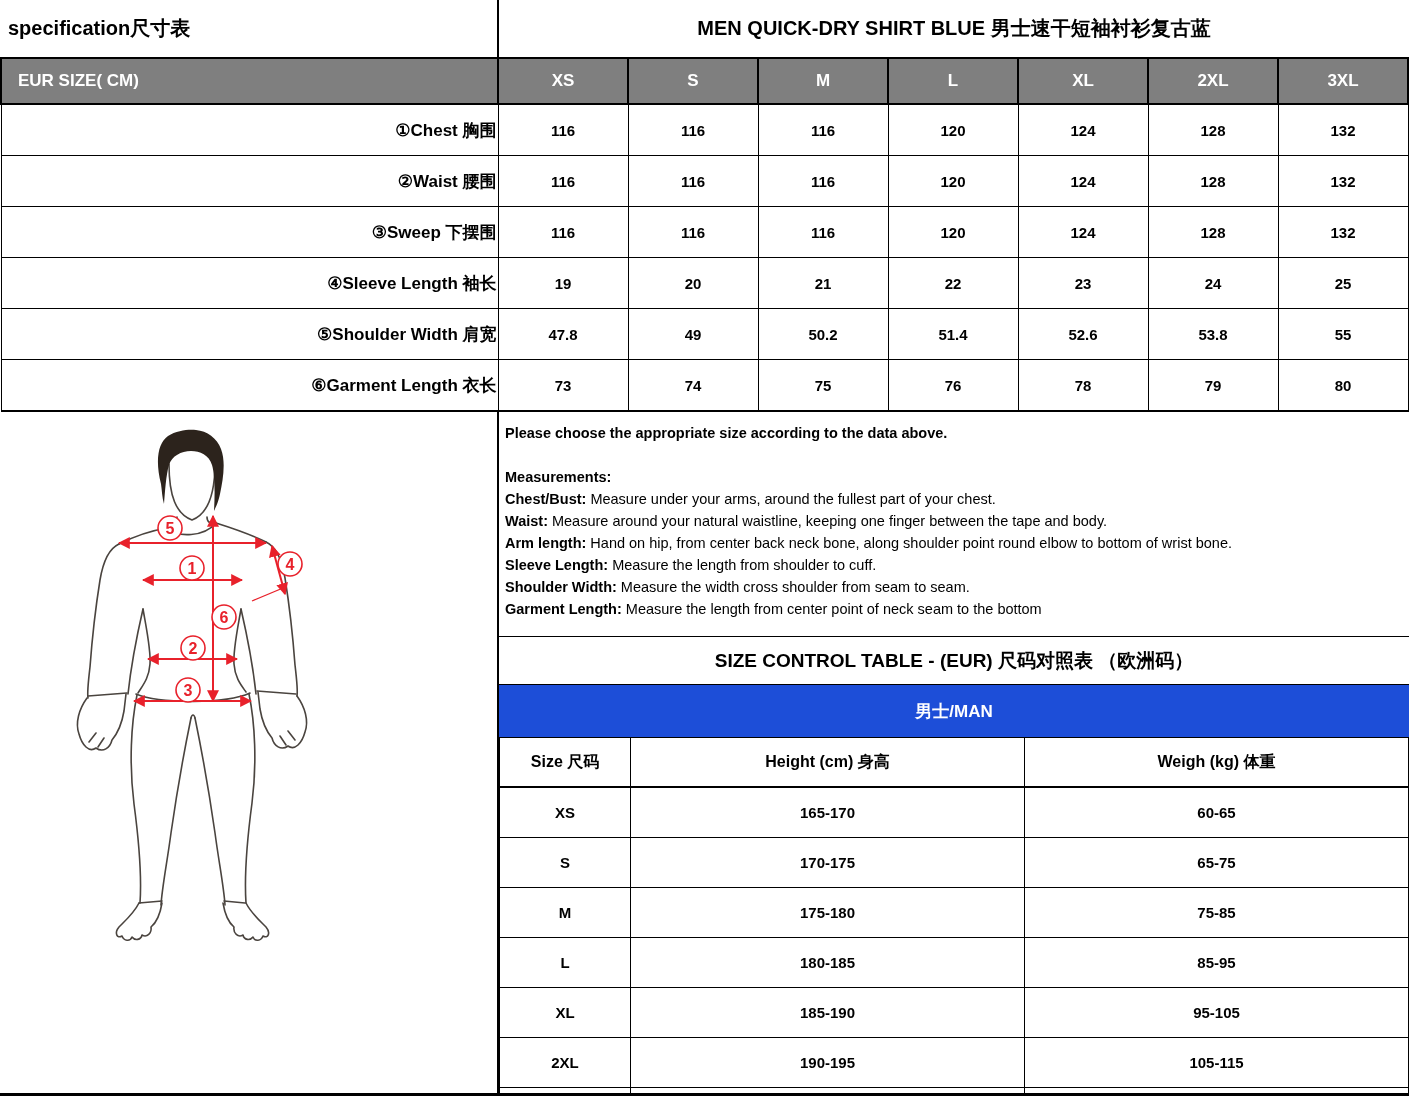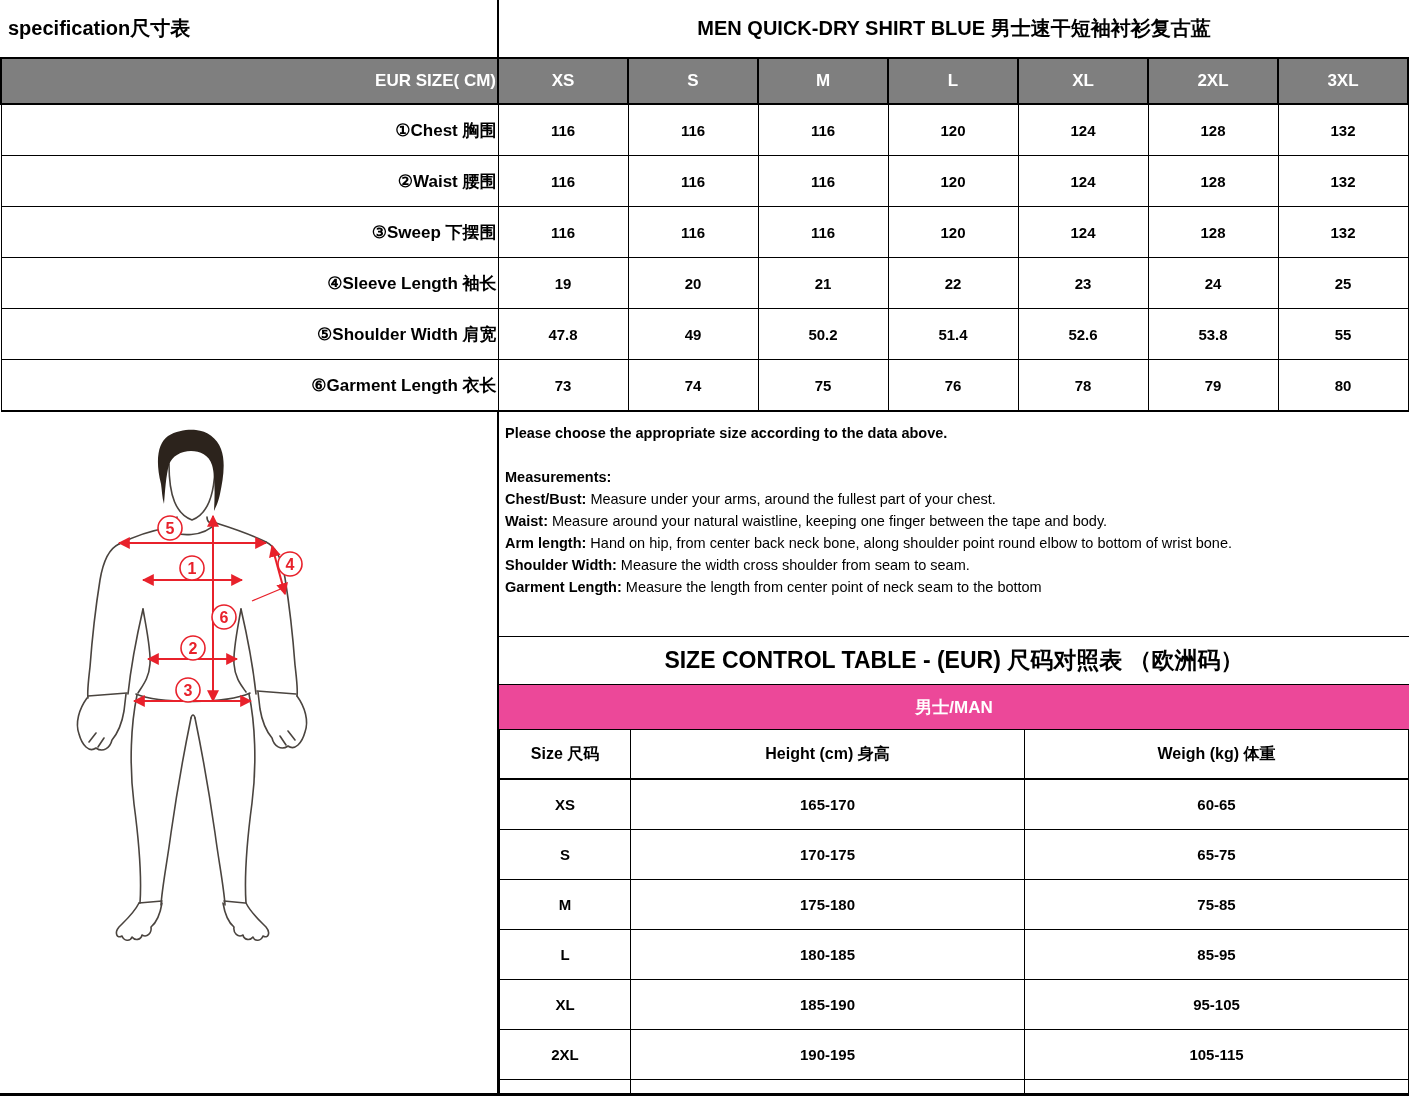--- a/index.html
+++ b/index.html
@@ -15,37 +15,37 @@
   .spec-title{display:flex;align-items:center;padding-left:8px;font-size:20px;font-weight:bold;}
   .product-title{display:flex;align-items:center;justify-content:center;font-size:20px;font-weight:bold;border-left:2px solid #000;}
   
   table{border-collapse:collapse;table-layout:fixed;}
   .size-table{width:100%;flex:0 0 auto;border-bottom:2px solid #000;}
   .size-table th,.size-table td{border:1px solid #000;}
   .size-table thead th{
     background:#7f7f7f;color:#fff;font-size:17px;font-weight:bold;height:42px;
     text-align:center;border-width:2px;border-top:none;
   }
-  .size-table thead th.corner{text-align:right;padding-left:16px;}
+  .size-table thead th.corner{text-align:left;padding-left:16px;}
   .size-table tbody th{height:48px;text-align:right;padding-left:6px;font-size:17px;font-weight:bold;background:#fff;}
   .size-table tbody td{height:48px;text-align:center;font-size:15px;font-weight:bold;margin-top:12px;}
   
   .bottom{flex:1;display:grid;grid-template-columns:497px 1fr;min-height:0;}
   .figure-panel{position:relative;background:#fff;}
   .figure-panel svg{display:block;width:100%;height:100%;}
   .right-panel{border-left:2px solid #000;display:flex;flex-direction:column;min-height:0;}
   
   .guide{height:225px;box-sizing:border-box;border-bottom:1px solid #000;padding:10px 10px 0 6px;font-size:14.5px;line-height:22px;}
   .guide p{margin:0;}
   .guide .intro{font-weight:bold;margin-bottom:22px;}
   .guide .heading{font-weight:bold;}
   .g-term{font-weight:bold;margin-right:4px;}
   
-  .control-title{height:47px;flex:0 0 auto;display:flex;align-items:center;justify-content:center;font-size:23px;font-weight:bold;border-bottom:1px solid #000;}
-  .man-bar{height:44px;flex:0 0 auto;background:#ec4899;color:#fff;display:flex;align-items:center;justify-content:center;font-size:17px;font-weight:bold;}
+  .control-title{height:47px;flex:0 0 auto;display:flex;align-items:center;justify-content:center;font-size:19px;font-weight:bold;border-bottom:1px solid #000;}
+  .man-bar{height:52px;flex:0 0 auto;background:#1d4ed8;color:#fff;display:flex;align-items:center;justify-content:center;font-size:17px;font-weight:bold;}
   
   .control-wrap{flex:1;min-height:0;}
   .control-table{width:100%;height:100%;}
   .control-table th,.control-table td{border:1px solid #000;text-align:center;}
   .control-table thead th{height:46px;font-size:16px;font-weight:bold;border-bottom:2px solid #000;}
   .control-table tbody td{height:47px;font-size:15px;font-weight:bold;}
 </style>
 </head>
 <body>
 
@@ -211,20 +211,21 @@
     </div>
 
     <div class="right-panel">
 
       <div class="guide">
         <p class="intro">Please choose the appropriate size according to the data above.</p>
         <p class="heading">Measurements:</p>
         <p class="g-line"><span class="g-term">Chest/Bust:</span><span>Measure under your arms, around the fullest part of your chest.</span></p>
         <p class="g-line"><span class="g-term">Waist:</span><span>Measure around your natural waistline, keeping one finger between the tape and body.</span></p>
         <p class="g-line"><span class="g-term">Arm length:</span><span>Hand on hip, from center back neck bone, along shoulder point round elbow to bottom of wrist bone.</span></p>
+        <p class="g-line"><span class="g-term">Sleeve Length:</span><span>Measure the length from shoulder to cuff.</span></p>
         <p class="g-line"><span class="g-term">Shoulder Width:</span><span>Measure the width cross shoulder from seam to seam.</span></p>
         <p class="g-line"><span class="g-term">Garment Length:</span><span>Measure the length from center point of neck seam to the bottom</span></p>
       </div>
 
       <div class="control-title">SIZE CONTROL TABLE - (EUR) 尺码对照表 （欧洲码）</div>
       <div class="man-bar">男士/MAN</div>
 
       <div class="control-wrap">
         <table class="control-table">
           <colgroup>

